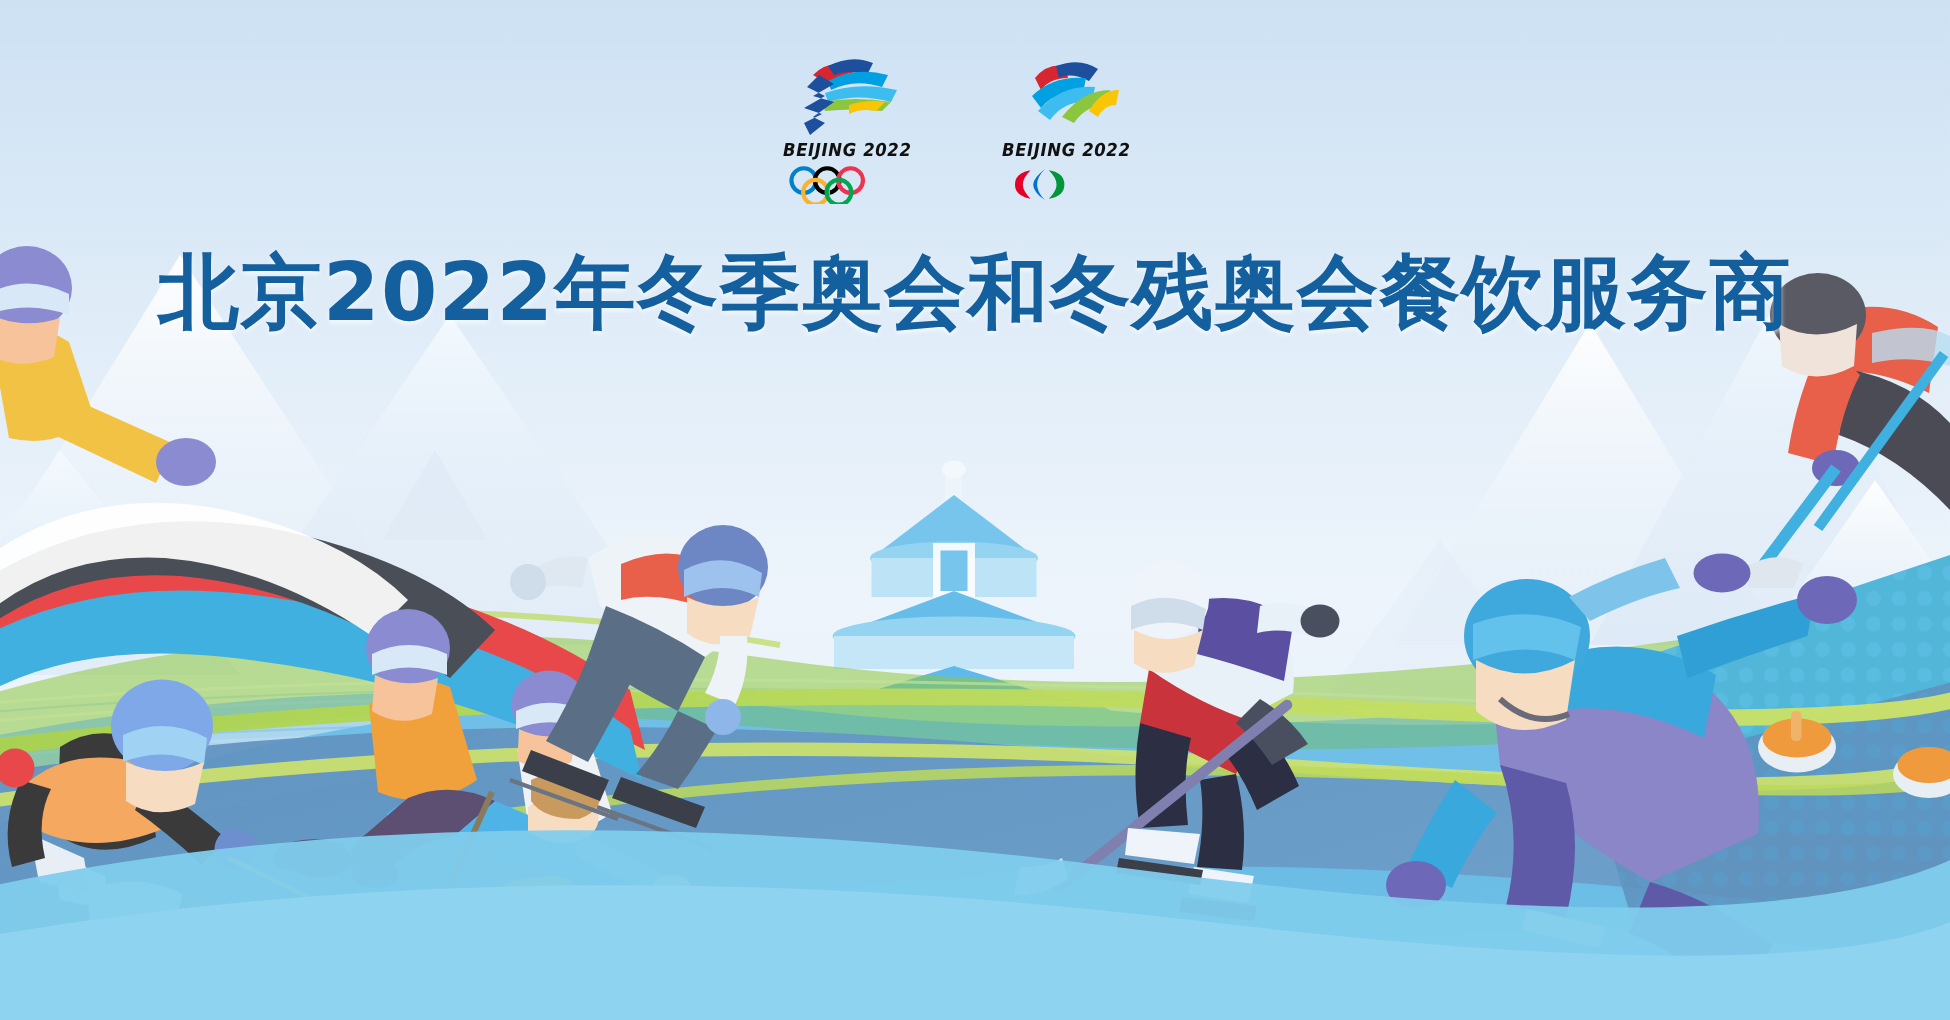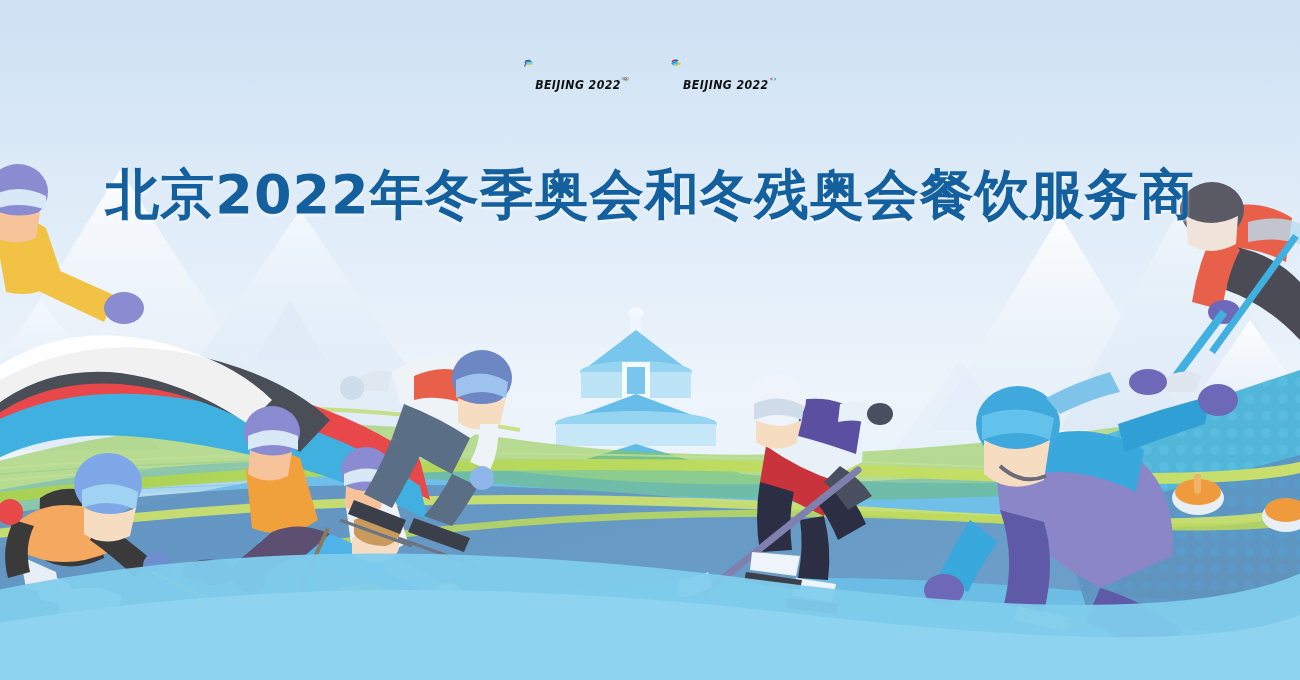--- a/index.html
+++ b/index.html
@@ -29,21 +29,21 @@
     line-height:1.05;
     white-space:nowrap;
     margin-top:24px;
   }
 
   
   #logos{
     position:absolute;top:34px;left:0;width:1300px;
     display:flex;justify-content:center;align-items:flex-start;gap:36px;z-index:60;
   }
-  .logo-block{width:110px;display:flex;flex-direction:row;align-items:flex-end;}
+  .logo-block{width:110px;display:flex;flex-direction:column;align-items:flex-start;}
   .logo-mark{width:92px;height:58px;}
   .logo-word{
     font-family:"DejaVu Sans","Liberation Sans",sans-serif;
     font-weight:bold;font-style:italic;
     font-size:11px;letter-spacing:.4px;color:#111;
     margin-top:2px;white-space:nowrap;
     transform:scaleY(1.08);
   }
   .logo-sym{height:26px;margin-top:3px;}
 </style>

